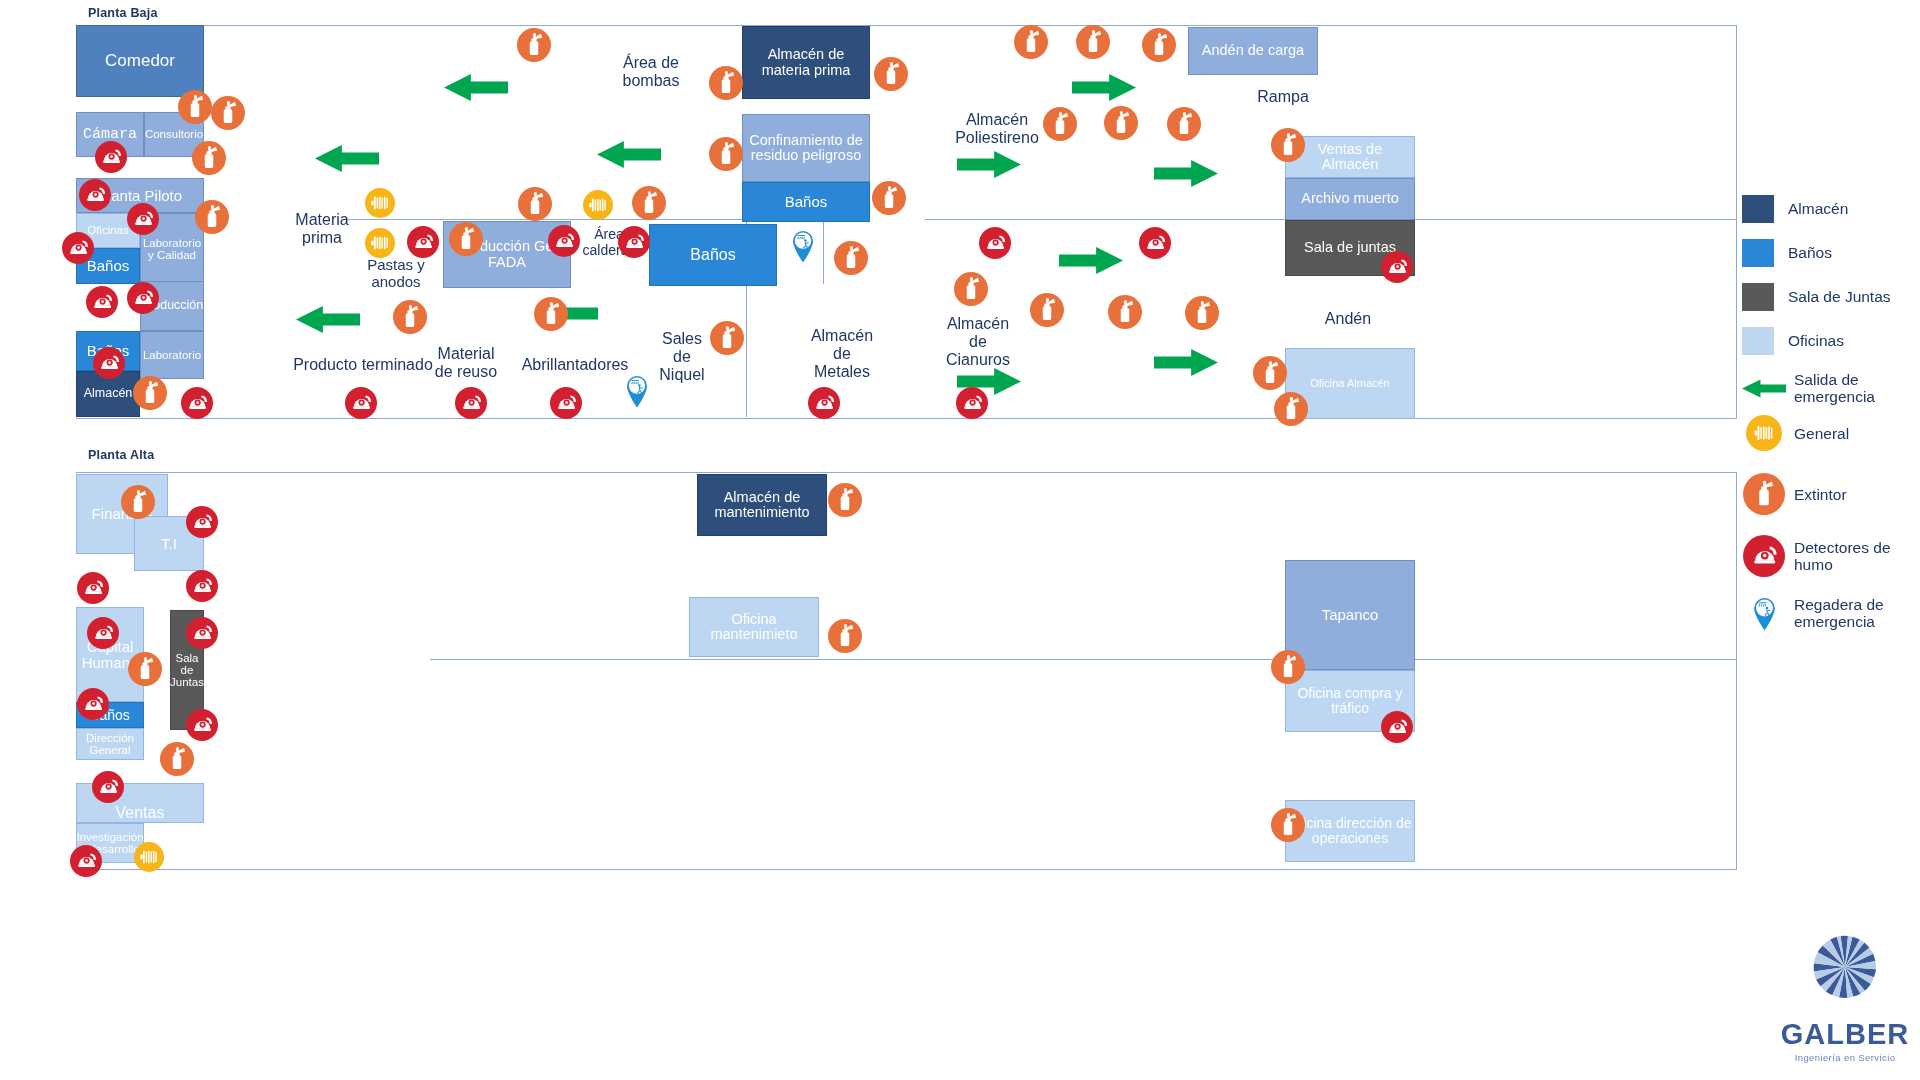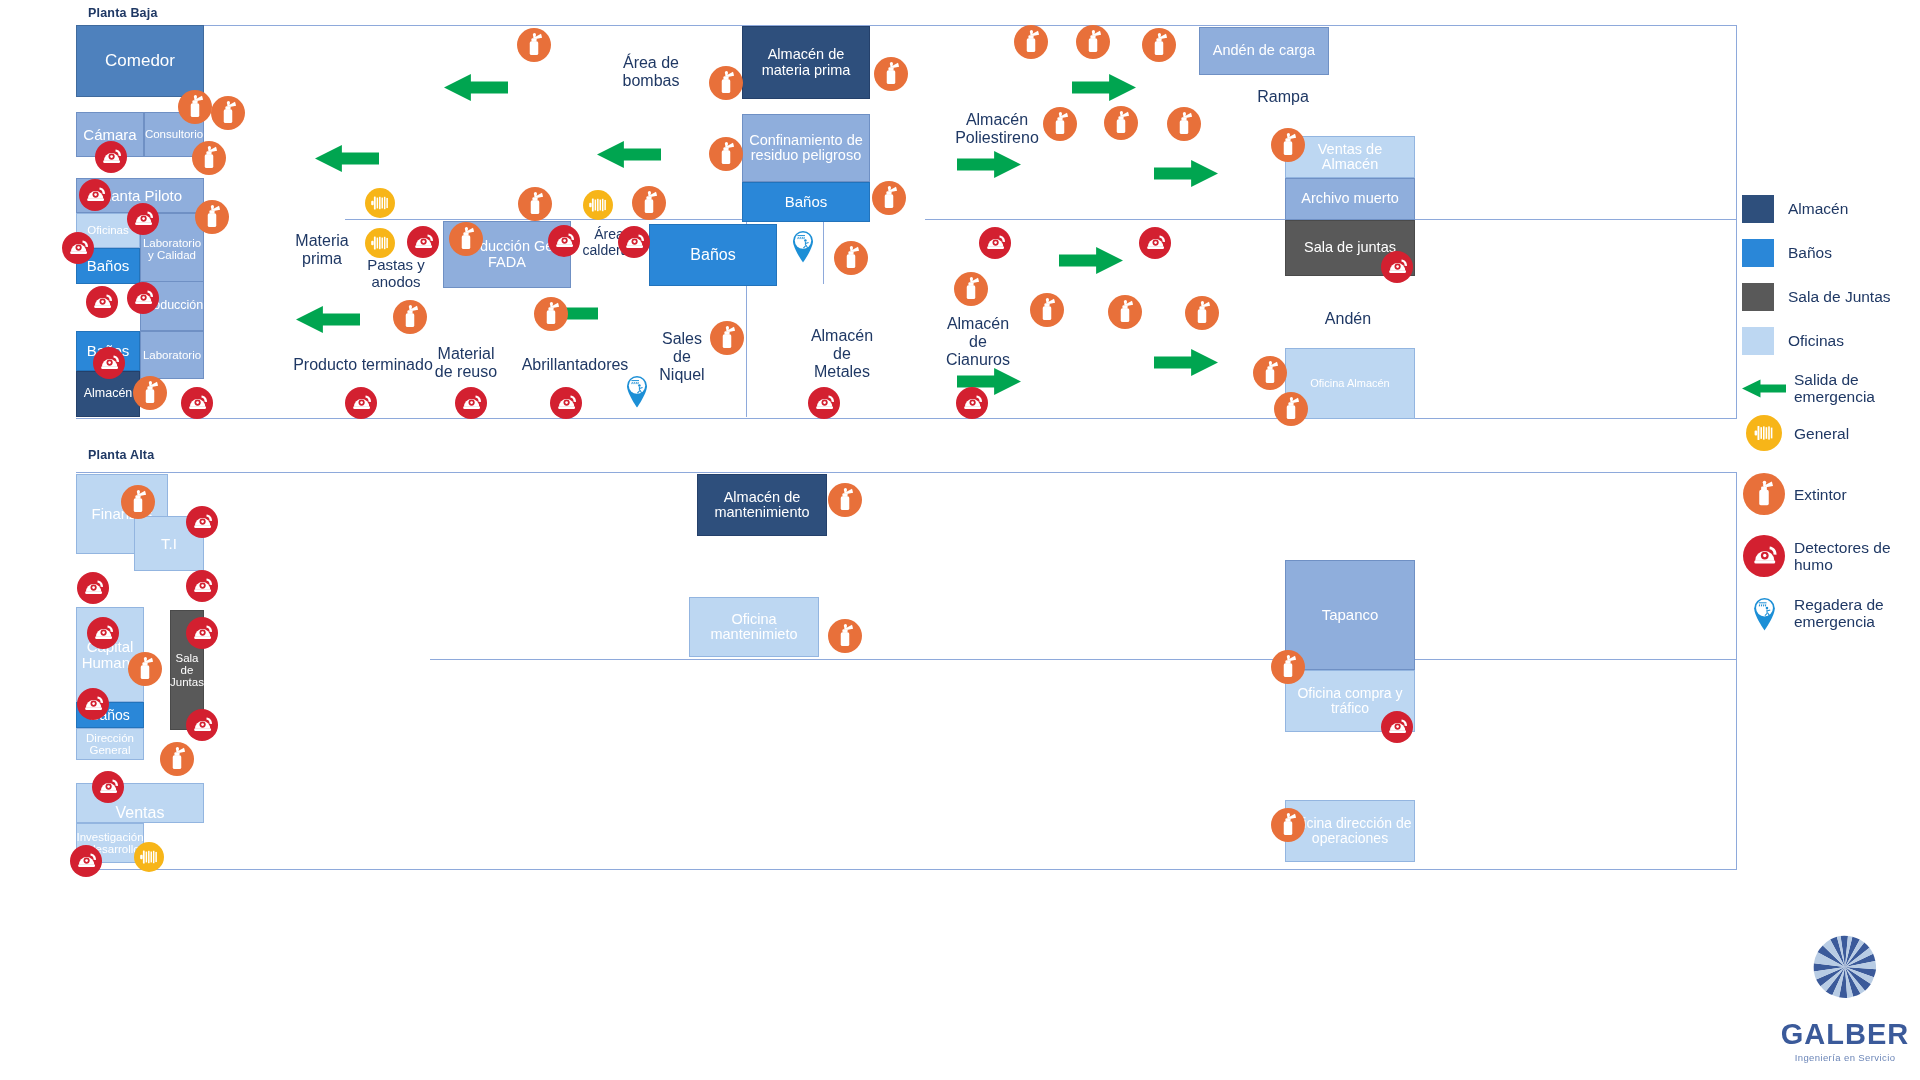--- a/index.html
+++ b/index.html
@@ -63,21 +63,21 @@
               border-left:none;border-right:1px solid #8EA9DB;border-bottom:1px solid #8EA9DB;"></div>
   <div class="abs" style="left:345px;top:219px;width:402px;height:1px;background:#8EA9DB;"></div>
   <div class="abs" style="left:925px;top:219px;width:812px;height:1px;background:#8EA9DB;"></div>
   <div class="abs" style="left:746px;top:219px;width:1px;height:198px;background:#8EA9DB;"></div>
   <div class="abs" style="left:823px;top:222px;width:1px;height:62px;background:#8EA9DB;"></div>
 
   <div id="pb-rooms">
       <div class="room r-steel" style="left: 76px; top: 25px; width: 128px; height: 72px; font-size: 17px;">
         <span>Comedor</span>
       </div>
-      <div class="room r-mid" style="left: 76px; top: 112px; width: 68px; height: 45px; font-size: 15px;">
+      <div class="room r-mid" style="left: 76px; top: 112px; width: 68px; height: 45px; font-size: 15px; font-family: Liberation Mono, monospace;">
         <span>Cámara</span>
       </div>
       <div class="room r-mid" style="left: 144px; top: 112px; width: 60px; height: 45px; font-size: 11.5px;">
         <span>Consultorio</span>
       </div>
       <div class="room r-mid" style="left: 76px; top: 178px; width: 128px; height: 35px; font-size: 15px;">
         <span>Planta Piloto</span>
       </div>
       <div class="room r-oficina" style="left: 76px; top: 213px; width: 64px; height: 35px; font-size: 11.5px;">
         <span>Oficinas</span>
@@ -108,40 +108,40 @@
       </div>
       <div class="room r-mid" style="left: 742px; top: 114px; width: 128px; height: 68px; font-size: 14.5px;">
         <span>Confinamiento de residuo peligroso</span>
       </div>
       <div class="room r-banos" style="left: 742px; top: 182px; width: 128px; height: 40px; font-size: 15px;">
         <span>Baños</span>
       </div>
       <div class="room r-banos" style="left: 649px; top: 224px; width: 128px; height: 62px; font-size: 16px;">
         <span>Baños</span>
       </div>
-      <div class="room r-mid" style="left: 1188px; top: 27px; width: 130px; height: 48px; font-size: 14.5px; margin-left: 11px;">
+      <div class="room r-mid" style="left: 1188px; top: 27px; width: 130px; height: 48px; font-size: 14.5px;">
         <span>Andén de carga</span>
       </div>
       <div class="room r-oficina" style="left: 1285px; top: 136px; width: 130px; height: 42px; font-size: 14.5px;">
         <span>Ventas de Almacén</span>
       </div>
       <div class="room r-mid" style="left: 1285px; top: 178px; width: 130px; height: 42px; font-size: 14.5px;">
         <span>Archivo muerto</span>
       </div>
       <div class="room r-juntas" style="left: 1285px; top: 220px; width: 130px; height: 56px; font-size: 14.5px;">
         <span>Sala de juntas</span>
       </div>
       <div class="room r-oficina" style="left: 1285px; top: 348px; width: 130px; height: 71px; font-size: 11px; justify-content: center;">
         <span>Oficina Almacén</span>
       </div>
     </div>
   <div id="pb-text">
       <div class="ftext" style="left: 601px; top: 54px; width: 100px; font-size: 16px; white-space: pre-line;">Área de
 bombas</div>
-      <div class="ftext" style="left: 277px; top: 232px; width: 90px; font-size: 16px; white-space: pre-line;">Materia
+      <div class="ftext" style="left: 277px; top: 211px; width: 90px; font-size: 16px; white-space: pre-line;">Materia
 prima</div>
       <div class="ftext" style="left: 351px; top: 257px; width: 90px; font-size: 15px; white-space: pre-line;">Pastas y
 anodos</div>
       <div class="ftext" style="left: 573px; top: 227px; width: 72px; font-size: 14px; white-space: pre-line;">Área
 calderas</div>
       <div class="ftext" style="left: 283px; top: 356px; width: 160px; font-size: 16px; white-space: pre-line;">Producto terminado</div>
       <div class="ftext" style="left: 422px; top: 345px; width: 88px; font-size: 16px; white-space: pre-line;">Material
 de reuso</div>
       <div class="ftext" style="left: 510px; top: 356px; width: 130px; font-size: 16px; white-space: pre-line;">Abrillantadores</div>
       <div class="ftext" style="left: 648px; top: 330px; width: 68px; font-size: 16px; white-space: pre-line;">Sales

